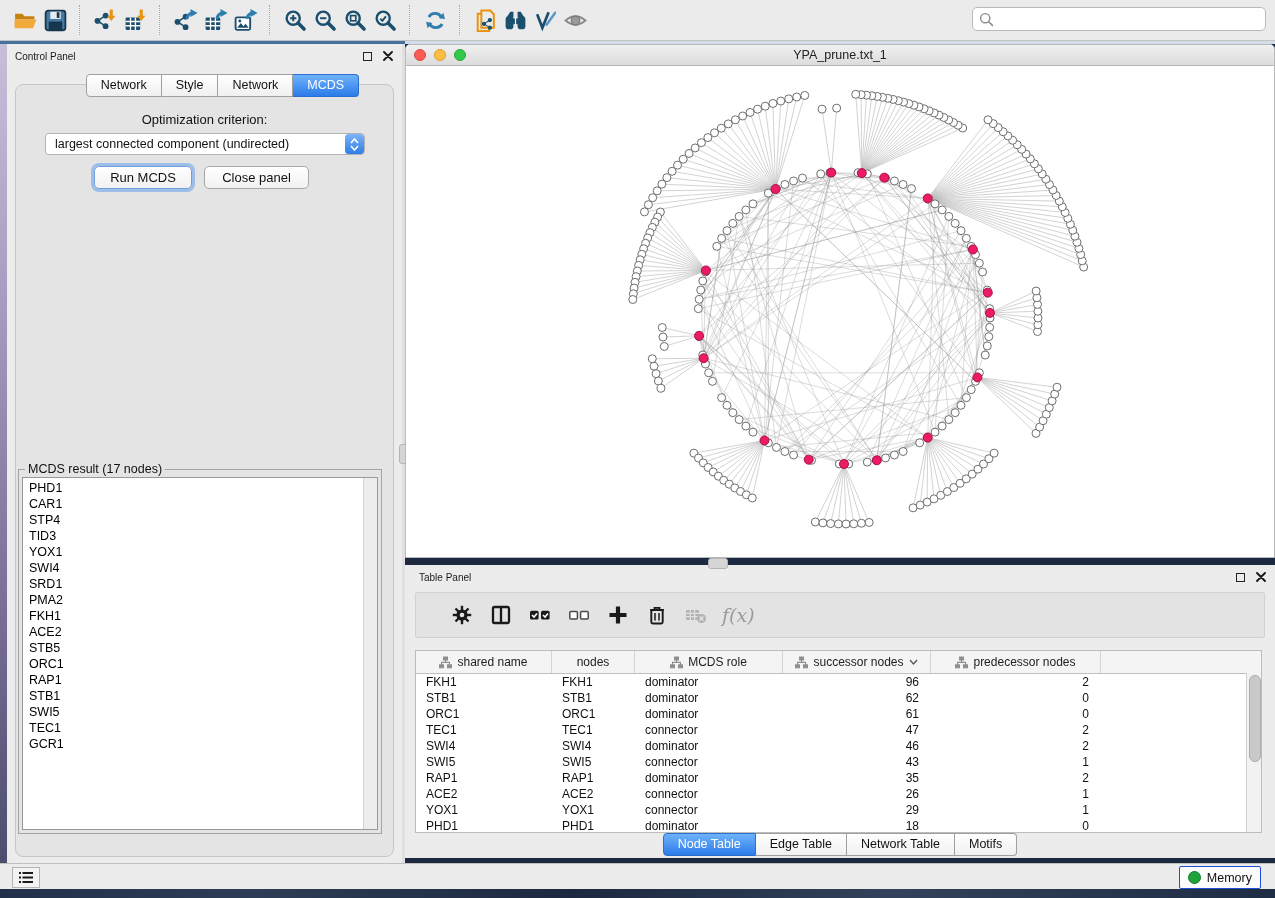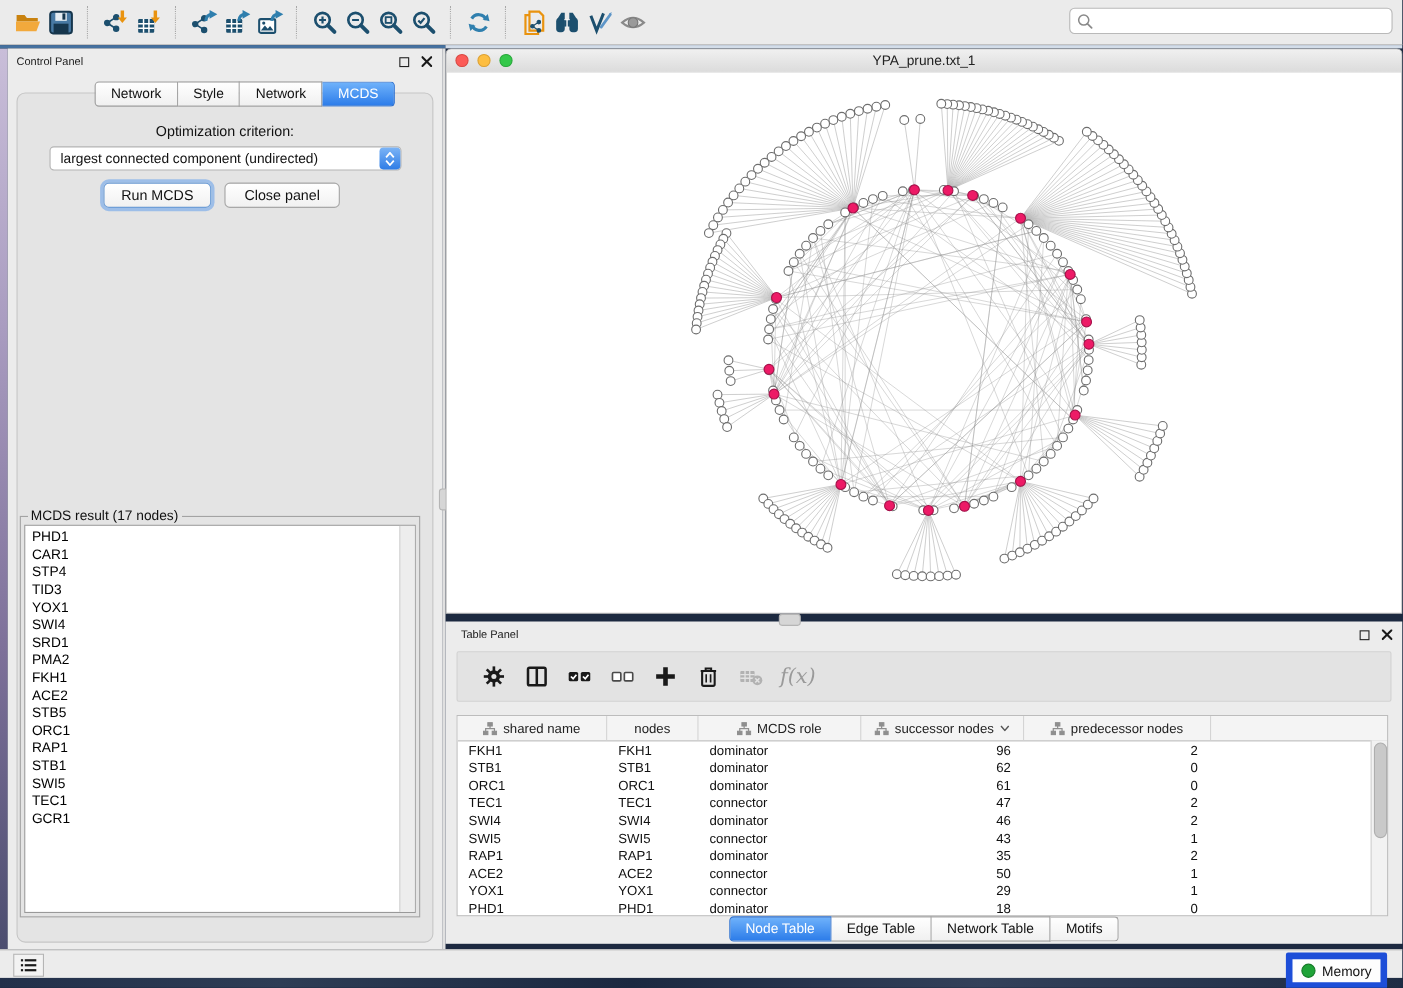--- a/index.html
+++ b/index.html
@@ -65,42 +65,42 @@
   #net-window{left:405px;top:44px;width:870px;height:514px;background:#fff;border:1px solid #b9b9b9;
     border-radius:5px 5px 0 0;box-sizing:border-box;}
   #net-titlebar{position:absolute;left:0;top:0;right:0;height:20px;border-radius:5px 5px 0 0;
     background:linear-gradient(#f0f0f0,#dcdcdc);border-bottom:1px solid #b5b5b5;display:flex;align-items:center;}
   .tl{width:12px;height:12px;border-radius:50%;margin-left:8px;box-sizing:border-box;}
   #net-title{position:absolute;left:0;right:0;text-align:center;font-size:12.5px;color:#222;}
   #graph-svg{position:absolute;left:0;top:21px;}
   
   #table-panel{left:405px;top:565px;width:870px;height:293px;background:#ececec;}
   #tp-toolbar{position:absolute;left:10px;top:27px;right:10px;height:46px;background:#e3e3e3;
-    border:1px solid #d2d2d2;border-radius:2px;display:flex;align-items:center;box-sizing:border-box;padding-left:16px;}
+    border:1px solid #d2d2d2;border-radius:2px;display:flex;align-items:center;box-sizing:border-box;padding-left:29px;}
   .tp-btn{width:34px;height:34px;display:flex;align-items:center;justify-content:center;margin-right:5px;}
   .tp-btn svg{width:24px;height:24px;}
   #fx-label{font-size:19px;color:#9a9a9a;font-family:"DejaVu Serif",serif;font-style:italic;margin-left:4px;}
   #node-table{position:absolute;left:10px;top:85px;width:847px;height:183px;background:#fff;
     border:1px solid #bcbcbc;box-sizing:border-box;overflow:hidden;}
   .tgrid{display:grid;grid-template-columns:136px 83px 148px 148px 170px 1fr;}
   #thead{background:#f4f4f4;border-bottom:1px solid #bfbfbf;height:22px;}
   .th{display:flex;align-items:center;justify-content:center;gap:5px;font-size:12px;color:#222;
     border-right:1px solid #d4d4d4;height:22px;box-sizing:border-box;}
   .th.nodiv{border-right:none;}
   .trow{height:16px;}
   .td{font-size:12px;color:#111;line-height:16px;white-space:nowrap;overflow:hidden;}
   .td.l{padding-left:10px;}  .td.r{text-align:right;padding-right:12px;}
   #tbl-scroll{position:absolute;right:0;top:22px;bottom:0;width:14px;background:#f2f2f2;border-left:1px solid #d0d0d0;}
   #tbl-thumb{position:absolute;left:1.5px;top:2px;width:10px;height:85px;background:#c9c9c9;border:1px solid #aeaeae;border-radius:6px;}
   #tp-tabs{position:absolute;left:0;right:0;top:268px;display:flex;justify-content:center;}
   
   #status-bar{left:0;top:863px;width:1275px;height:25px;background:#ececec;border-top:1px solid #c0c0c0;}
   #status-menu-btn{position:absolute;left:12px;top:3px;width:26px;height:19px;background:#f3f3f3;
     border:1px solid #b5b5b5;display:flex;align-items:center;justify-content:center;}
-  #memory-btn{position:absolute;right:14px;top:2px;height:21px;background:#fdfdfd;border:6px solid #1d4ed8;
+  #memory-btn{position:absolute;right:14px;top:2px;height:21px;background:#fdfdfd;border:1px solid #1d4ed8;
     border-radius:2px;display:flex;align-items:center;padding:0 8px;gap:6px;font-size:12.5px;color:#111;}
   #memory-dot{width:11px;height:11px;border-radius:50%;background:#1fa338;border:1px solid #157a28;}
 </style>
 </head>
 <body>
 
 <div class="abs" id="wp-left"></div>
 <div class="abs" id="wp-bottom"></div>
 
 <div class="abs" id="toolbar">
@@ -1110,21 +1110,21 @@
           <div class="td l">RAP1</div>
           <div class="td l">dominator</div>
           <div class="td r">35</div>
           <div class="td r">2</div>
           <div class="td"></div>
         </div>
         <div class="tgrid trow">
           <div class="td l">ACE2</div>
           <div class="td l">ACE2</div>
           <div class="td l">connector</div>
-          <div class="td r">50</div>
+          <div class="td r">26</div>
           <div class="td r">1</div>
           <div class="td"></div>
         </div>
         <div class="tgrid trow">
           <div class="td l">YOX1</div>
           <div class="td l">YOX1</div>
           <div class="td l">connector</div>
           <div class="td r">29</div>
           <div class="td r">1</div>
           <div class="td"></div>

